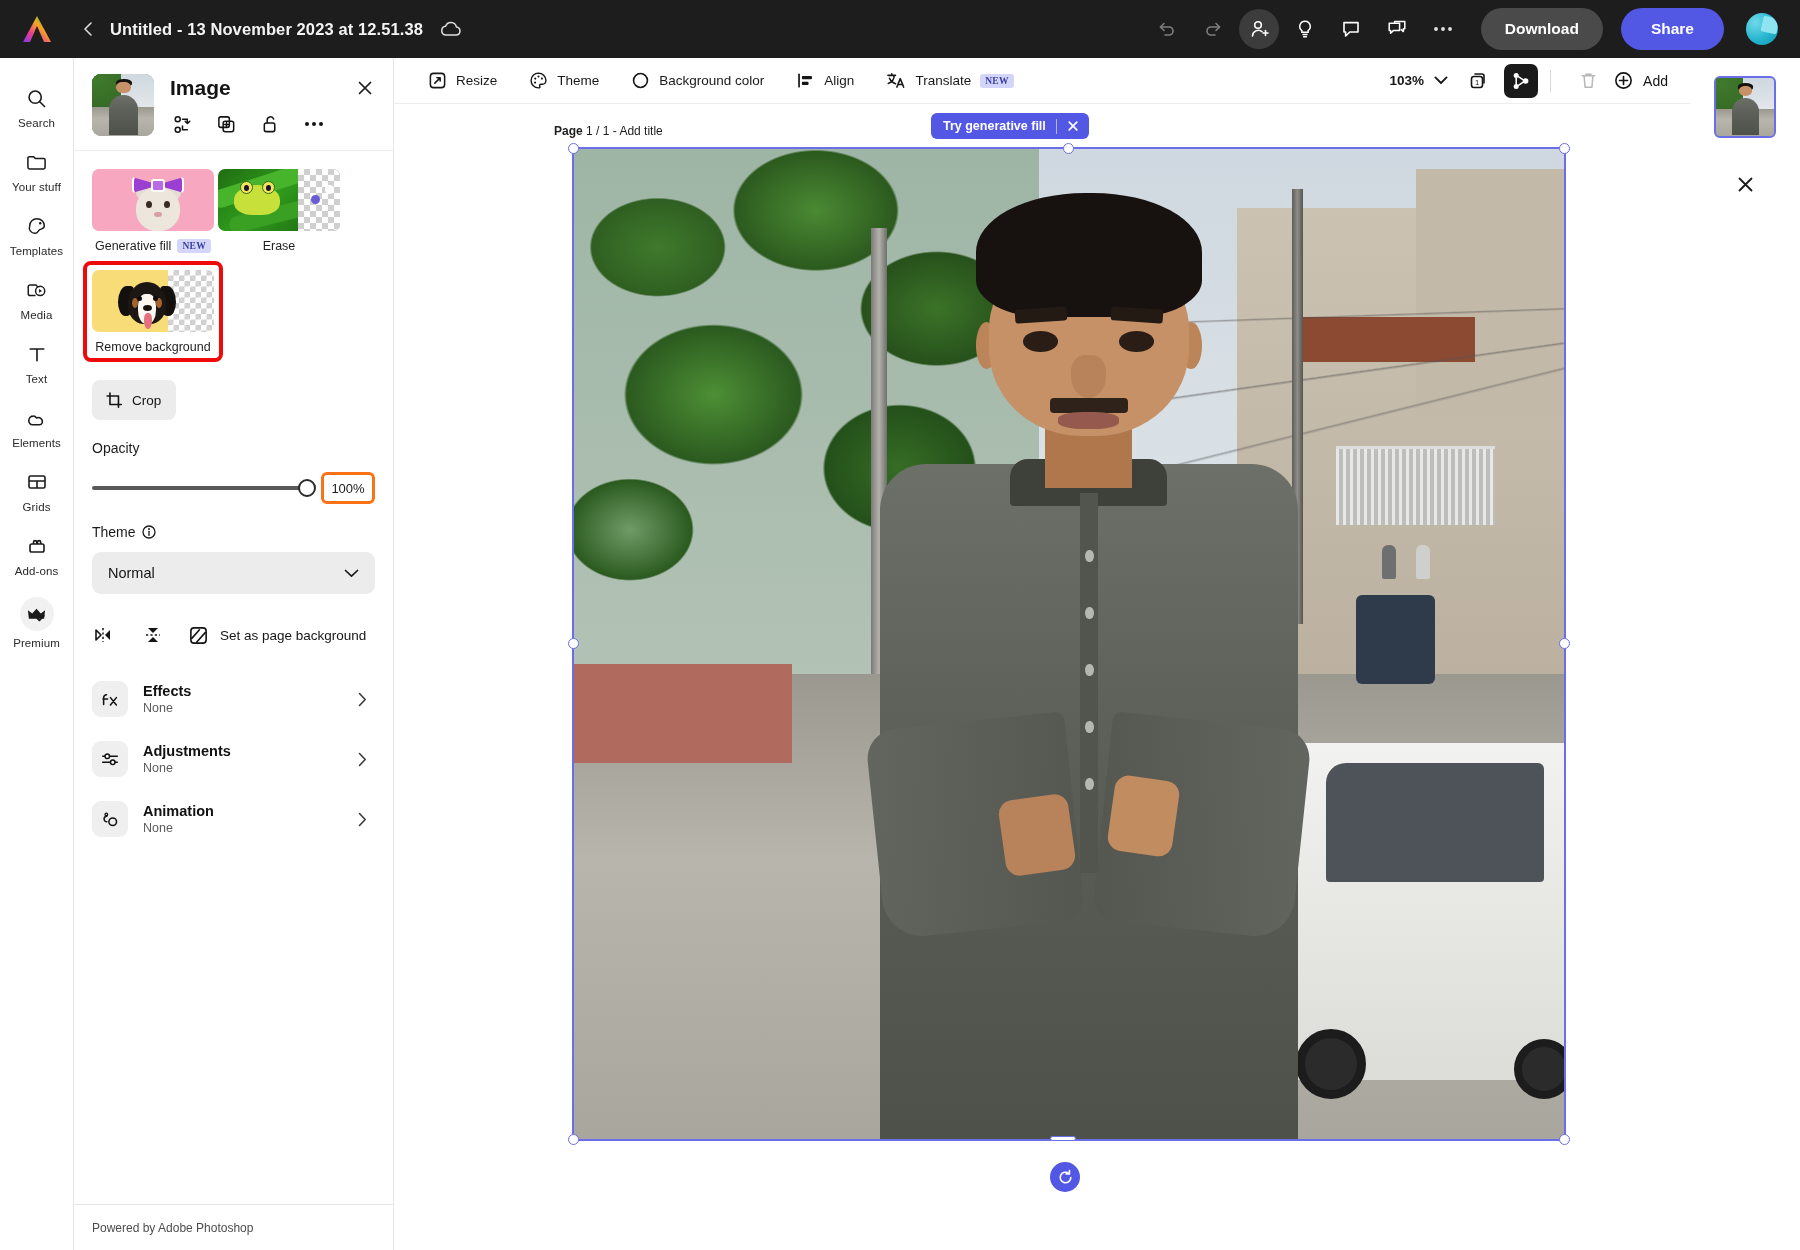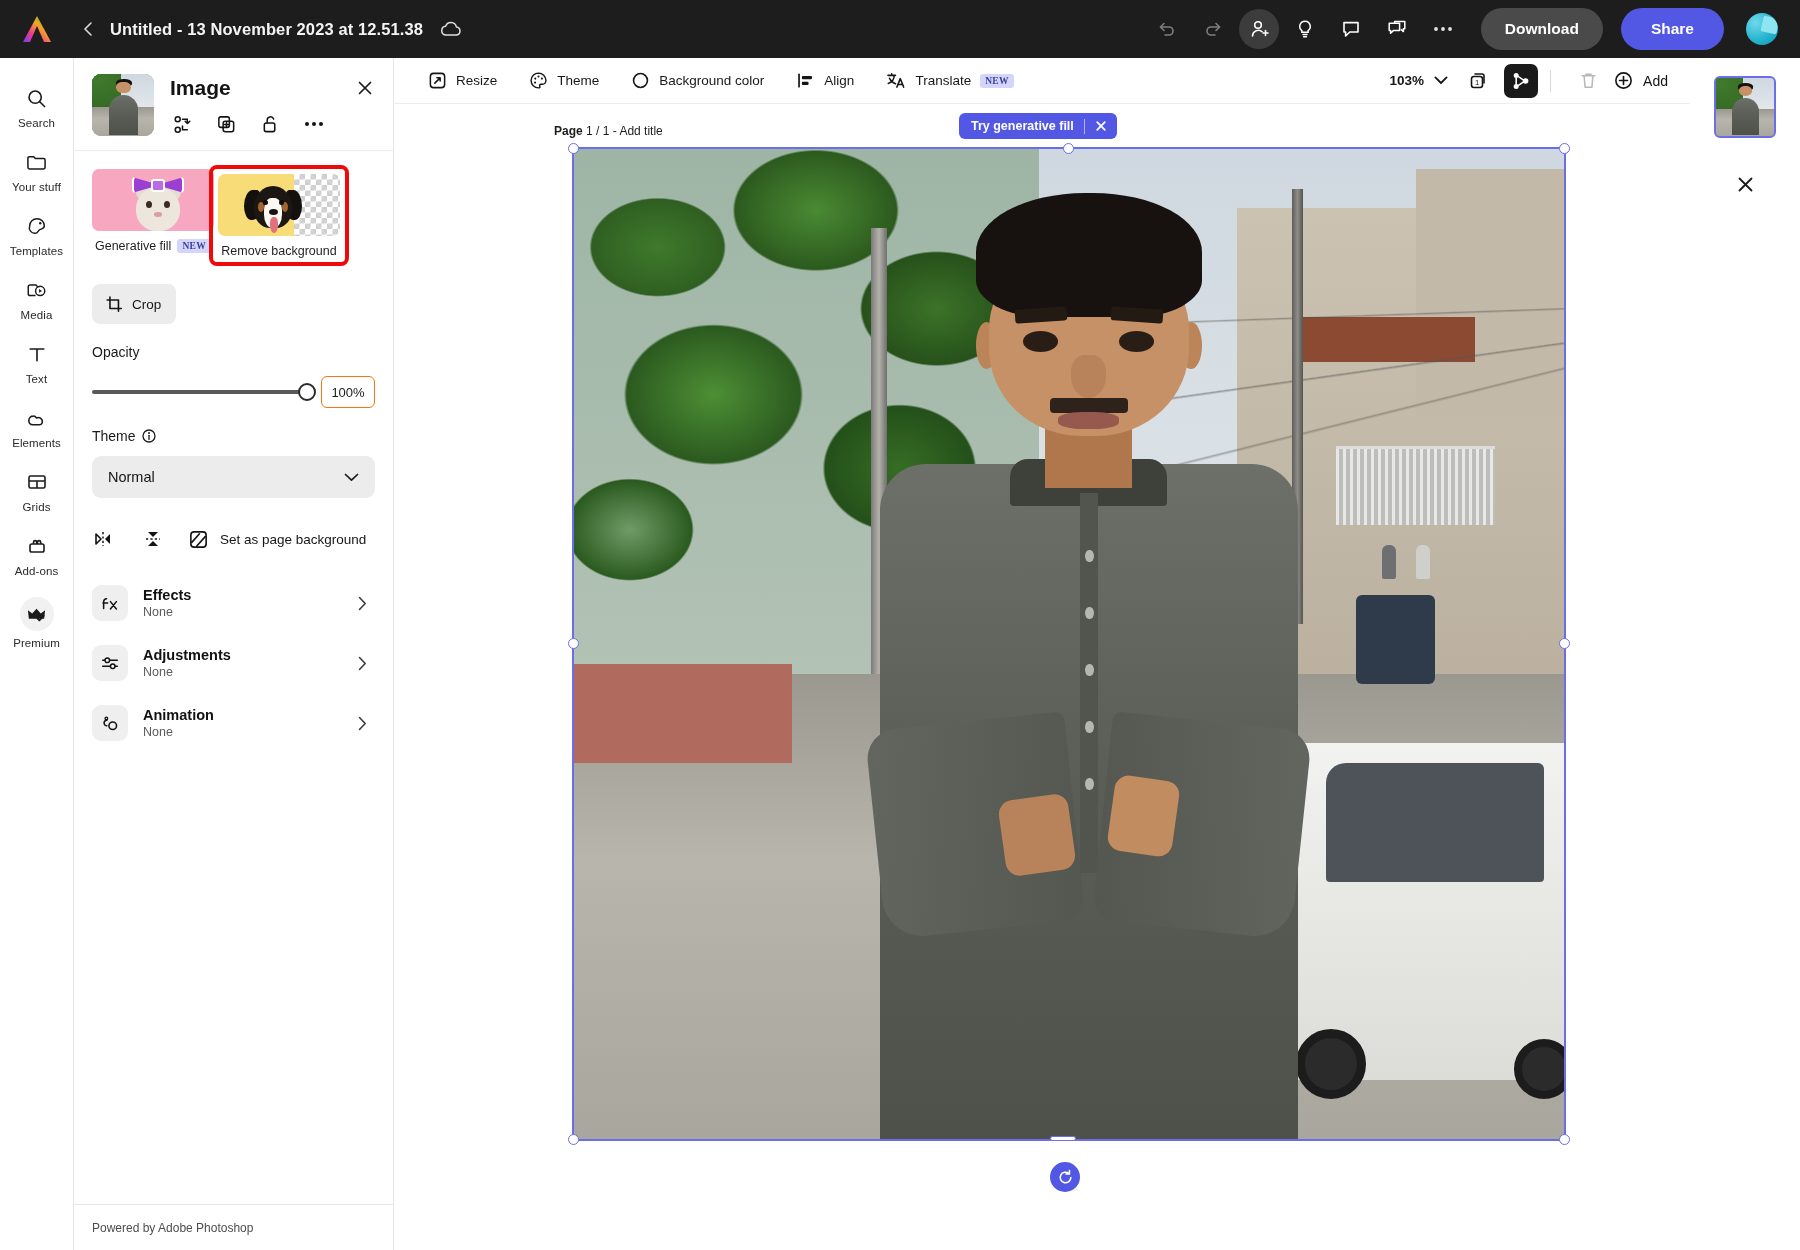--- a/index.html
+++ b/index.html
@@ -164,21 +164,21 @@
   .section-label { font-size: 14px; color: #1b1b1b; margin-top: 20px; display:flex; align-items:center; gap:6px; }
   .slider-row { display: flex; align-items: center; gap: 14px; margin-top: 16px; }
   .slider-track {
     flex: 1 1 auto; height: 4px; background: #5a5a5a; border-radius: 2px; position: relative; cursor: pointer;
   }
   .slider-knob {
     position: absolute; right: -9px; top: -7px; width: 18px; height: 18px;
     border-radius: 50%; background: #fff; border: 2px solid #2b2b2b;
   }
   .opacity-box {
-    width: 54px; height: 32px; border: 1px solid #f97316; border-radius: 6px;
+    width: 54px; height: 32px; border: 3px solid #f97316; border-radius: 6px;
     display: flex; align-items: center; justify-content: center; font-size: 13px; color: #1a1a1a; cursor: text;
   }
 
   .blend-select {
     margin-top: 12px; height: 42px; border-radius: 9px; background: #ececec;
     display: flex; align-items: center; justify-content: space-between; padding: 0 16px;
     font-size: 14.5px; color: #141414; cursor: pointer;
   }
 
   .tools-row { display: flex; align-items: center; gap: 22px; margin-top: 28px; }
@@ -212,21 +212,21 @@
   .zoom-ctl { display:flex; align-items:center; gap:10px; cursor:pointer; font-size: 13.5px; font-weight: bold; color:#161616; padding-right: 6px;}
   .ctb-ic { width: 34px; height: 34px; border-radius: 7px; display:flex; align-items:center; justify-content:center; cursor:pointer; margin-left: 8px;}
   .ctb-ic.dark { background: #1a1a1a; }
   .ctb-divider { width: 1px; height: 22px; background: #d8d8d8; margin: 0 12px; }
   .add-btn { display:flex; align-items:center; gap:9px; cursor:pointer; font-size:14px; color:#141414; margin-left: 8px; }
 
   .canvas-area { flex: 1 1 auto; position: relative; overflow: hidden; background: #fff; }
   .page-meta { position: absolute; left: 160px; top: 20px; font-size: 12px; color: #1d1d1d; }
   .page-meta b { font-weight: bold; }
   .genfill-pill {
-    position: absolute; left: 565px; top: 9px; height: 26px; background: #5258e4; color: #fff;
+    position: absolute; left: 537px; top: 9px; height: 26px; background: #5258e4; color: #fff;
     border-radius: 6px; display: flex; align-items: center; gap: 10px; padding: 0 10px 0 12px;
     font-size: 12.5px; font-weight: bold; cursor: pointer;
   }
   .genfill-pill .sep { width: 1px; height: 15px; background: rgba(255,255,255,.55); }
 
   .artboard {
     position: absolute; left: 180px; top: 45px; width: 990px; height: 990px;
     outline: 2px solid #6a6ee8; background: #b7bfc6; overflow: hidden;
   }
   .handle { position: absolute; width: 11px; height: 11px; border-radius: 50%; background: #fff; border: 1.5px solid #6a6ee8; }
@@ -558,20 +558,37 @@
                 <div class="nose"></div>
               <div class="bow"></div>
                 <div class="bowknot"></div>
             </div>
             <div class="card-label">
               <span>Generative fill</span>
               <span class="badge-new">NEW</span>
             </div>
           </div>
 
+          <div class="card">
+            <div class="card-thumb erase">
+              <div class="leaf1"></div>
+                <div class="leaf2"></div>
+              <div class="frog"></div>
+                <div class="frog-eye"></div>
+                <div class="frog-eye2"></div>
+              <div class="frog-pup"></div>
+                <div class="frog-pup2"></div>
+              <div class="checker"></div>
+                <div class="dot1"></div>
+                <div class="dot2"></div>
+            </div>
+            <div class="card-label">
+              <span>Erase</span>
+            </div>
+          </div>
 
           <div class="card highlight">
             <div class="card-thumb rb">
               <div class="checker"></div>
               <div class="dog-ear-l"></div>
                 <div class="dog-ear-r"></div>
               <div class="dog-head"></div>
                 <div class="dog-face"></div>
               <div class="tan-l"></div>
                 <div class="tan-r"></div>

